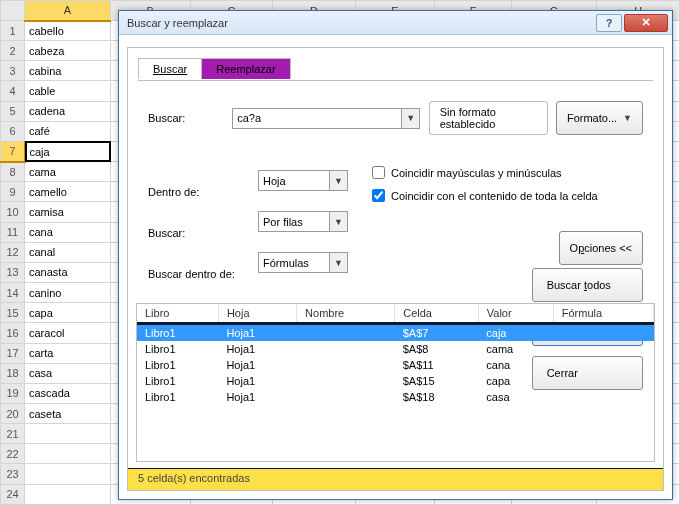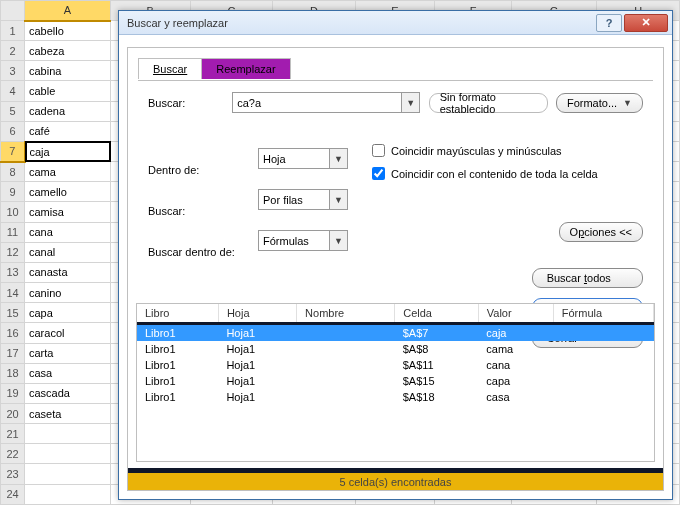--- a/index.html
+++ b/index.html
@@ -26,27 +26,27 @@
   .dlgbody { position: absolute; top: 28px; left: 0; right: 0; bottom: 0; padding: 8px; }
   .panel { border: 1px solid #bfbfbf; background: #fff; height: 100%; position: relative; }
 
   
   .tabs { position: absolute; top: 10px; left: 10px; display: flex; }
   .tab { padding: 4px 14px; border: 1px solid #bfbfbf; background: #a21caf; border-bottom: none; margin-right: -1px; cursor: pointer; }
   .tab.active { background: #fff; position: relative; z-index: 2; }
   .tabline { position: absolute; top: 32px; left: 10px; right: 10px; border-top: 1px solid #bfbfbf; }
   .tab.active::after { content:""; position:absolute; left:0; right:0; bottom:-1px; height:2px; background:#fff; }
 
-  .form { position: absolute; top: 44px; left: 20px; right: 20px; }
+  .form { position: absolute; top: 53px; left: 20px; right: 20px; }
   .row { display: flex; align-items: center; margin-bottom: 10px; }
   .lbl { width: 100px; }
   .combo { display: inline-flex; border: 1px solid #9a9a9a; height: 21px; background: #fff; }
   .combo input { border: none; padding: 0 4px; height: 19px; outline: none; }
   .combo .drop { width: 18px; border-left: 1px solid #9a9a9a; display: flex; align-items: center; justify-content: center; background: #f0f0f0; }
-  .btn { border: 1px solid #8a8a8a; background: linear-gradient(#fdfdfd,#e9e9e9); padding: 2px 10px; height: 20px; border-radius: 9px; cursor: pointer; display: inline-flex; align-items: center; }
+  .btn { border: 1px solid #8a8a8a; background: linear-gradient(#fdfdfd,#e9e9e9); padding: 2px 10px; height: 34px; border-radius: 3px; cursor: pointer; display: inline-flex; align-items: center; }
   .btn .drop2 { margin-left: 6px; }
   .chev { font-size: 9px; color: #444; }
 
   .optrow { display: flex; align-items: center; margin-bottom: 6px; }
   .optrow .lbl2 { width: 110px; margin-top: 23px; }
   .select { border: 1px solid #9a9a9a; height: 21px; width: 90px; display: flex; align-items: center; padding: 0 4px; background: #fff; position: relative; }
   .select .drop { position: absolute; right: 0; top: 0; bottom: 0; width: 18px; border-left: 1px solid #9a9a9a; display:flex; align-items:center; justify-content:center; background:#f0f0f0; }
   .chkline { display: flex; align-items: center; margin-bottom: 4px; }
   .chkline input { margin-right: 6px; }
 
@@ -54,21 +54,21 @@
   .actions .btn { padding: 3px 14px; }
 
   
   .results { position: absolute; top: 255px; left: 8px; right: 8px; bottom: 28px; border: 1px solid #bfbfbf; overflow: hidden; }
   .rtbl { width: 100%; border-collapse: collapse; }
   .rtbl th { text-align: left; font-weight: normal; padding: 3px 8px; border-right: 1px solid #e0e0e0; background: #fff; color: #333; }
   .rtbl td { padding: 2px 8px; }
   .rtbl tr.sel td { background: #3399ff; color: #fff; }
   .rtbl thead tr { border-bottom: 3px solid #0f172a; }
 
-  .status { position: absolute; bottom: 0; left: 0; right: 0; height: 22px; border-top: 5px solid #0f172a; padding: 3px 10px; color: #444; background: #eab308; text-align: center; }
+  .status { position: absolute; bottom: 0; left: 0; right: 0; height: 22px; border-top: 1px solid #0f172a; padding: 3px 10px; color: #444; background: #fde047; }
   .btn u { text-decoration: underline; }
 </style>
 </head>
 <body>
 
 <table class="sheet">
   <thead>
     <tr>
       <th class="rowhdr"></th>
       <th class="colA active">A</th>

